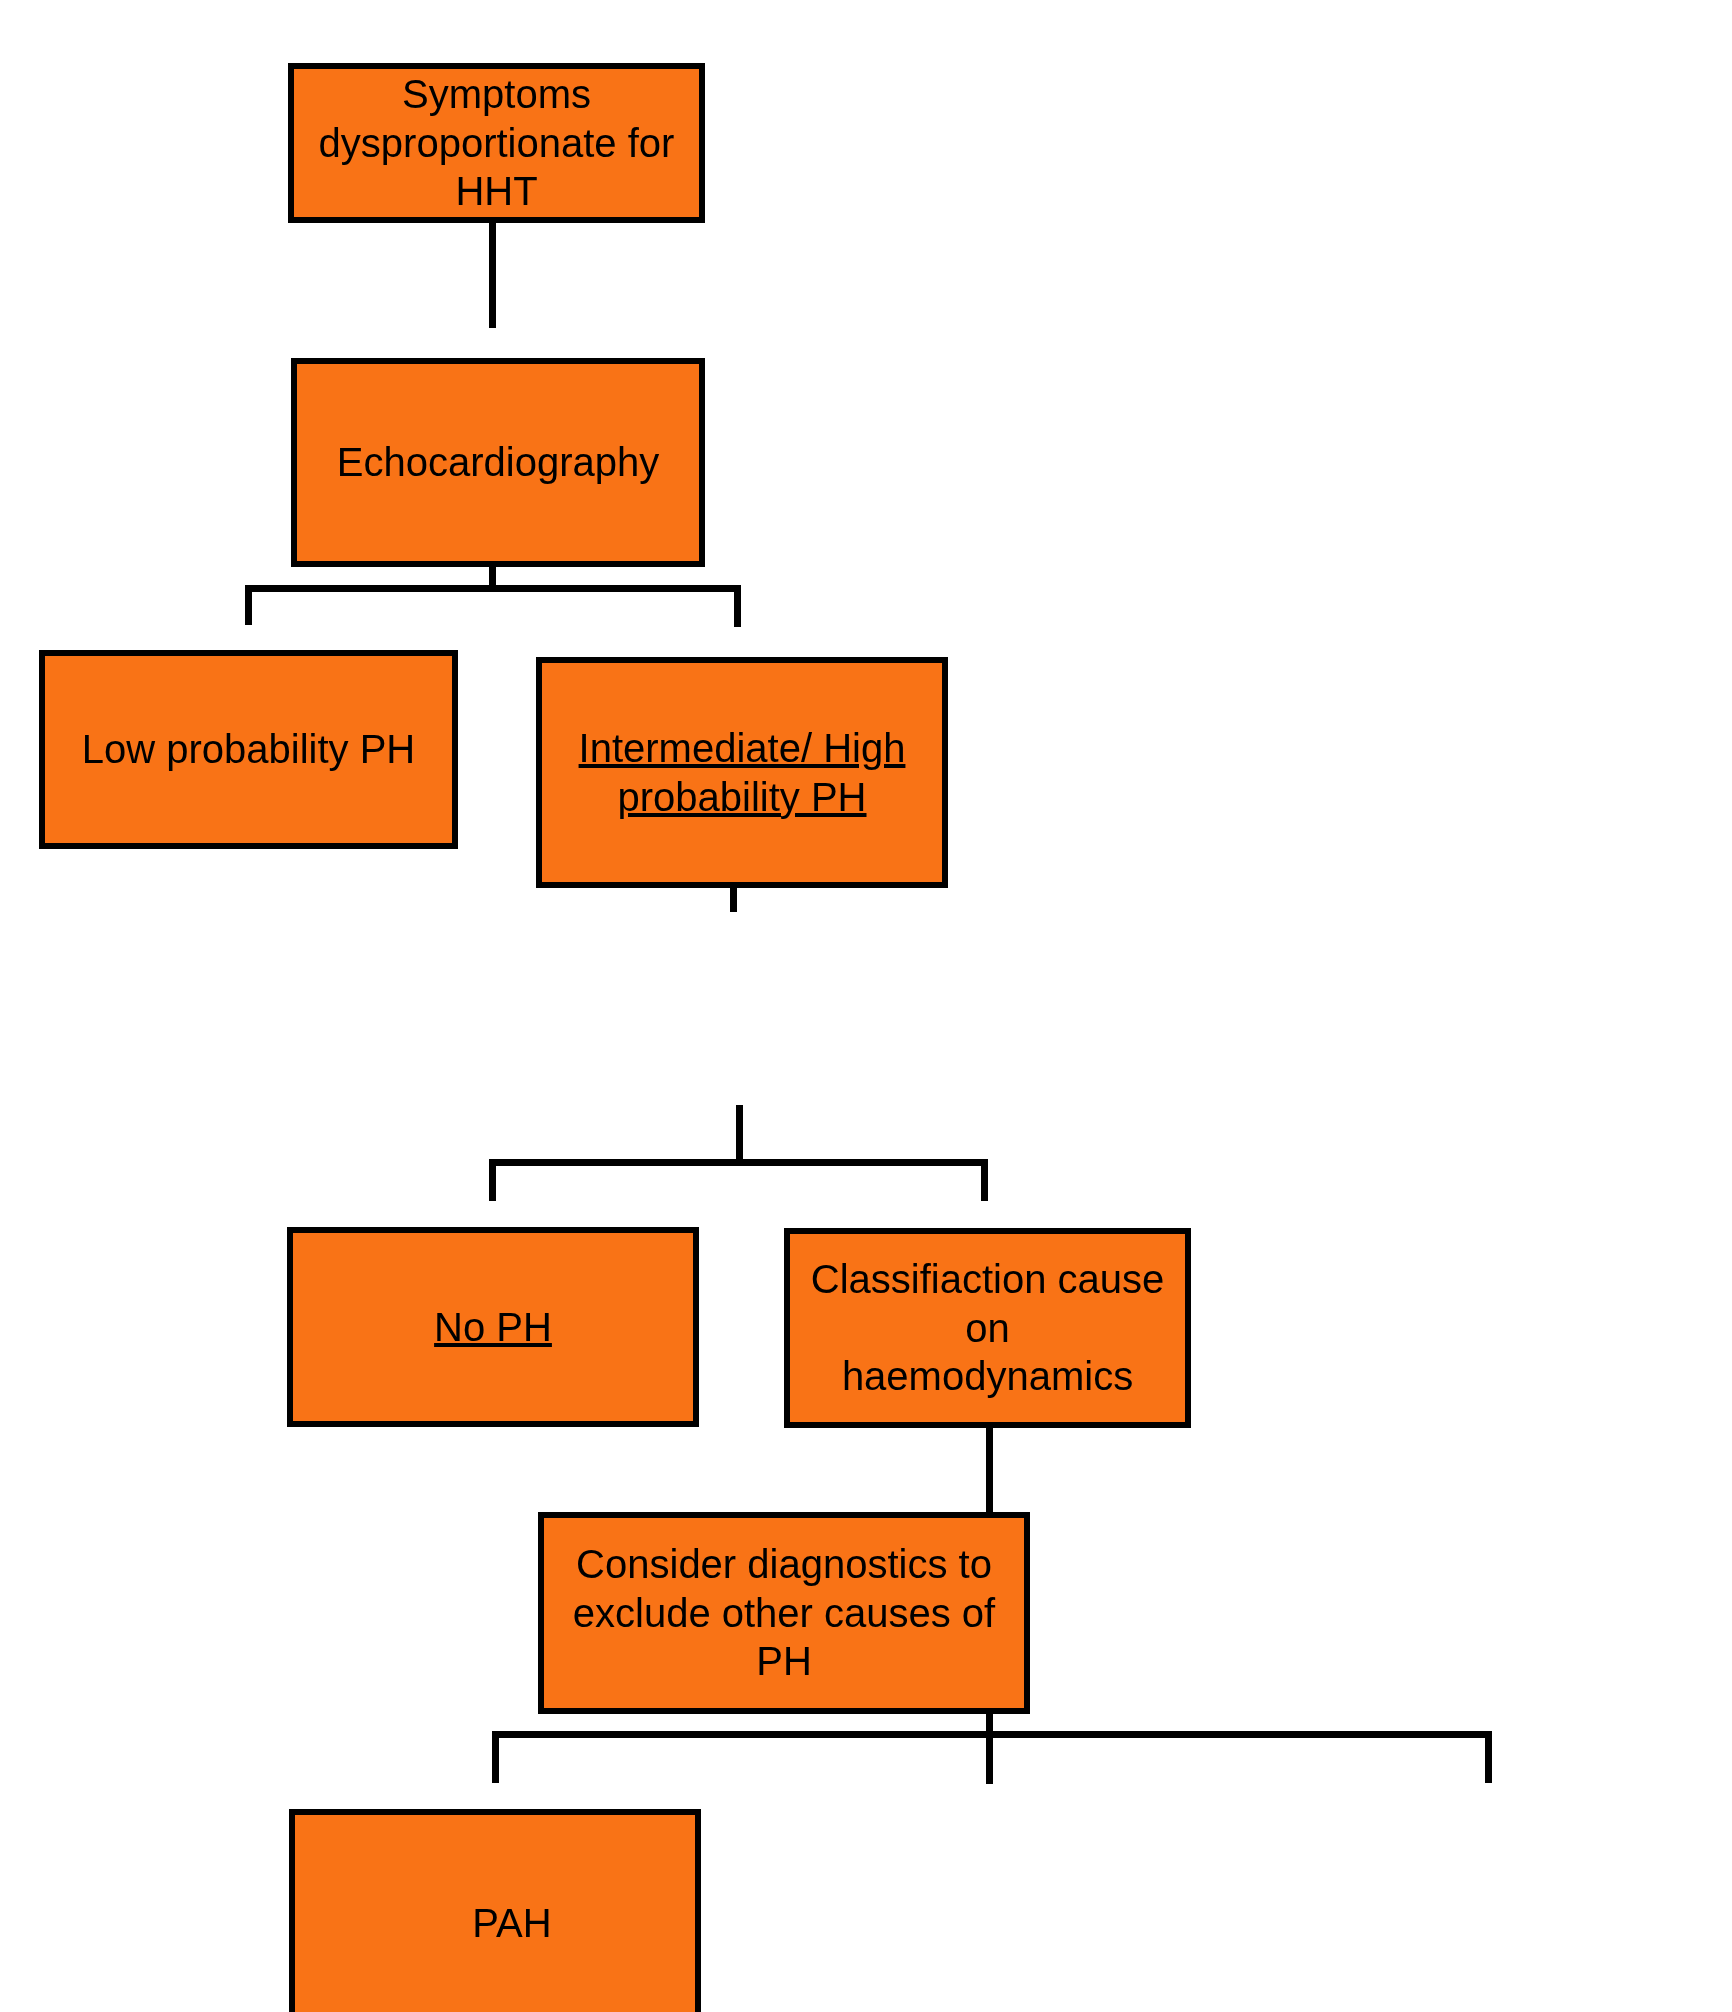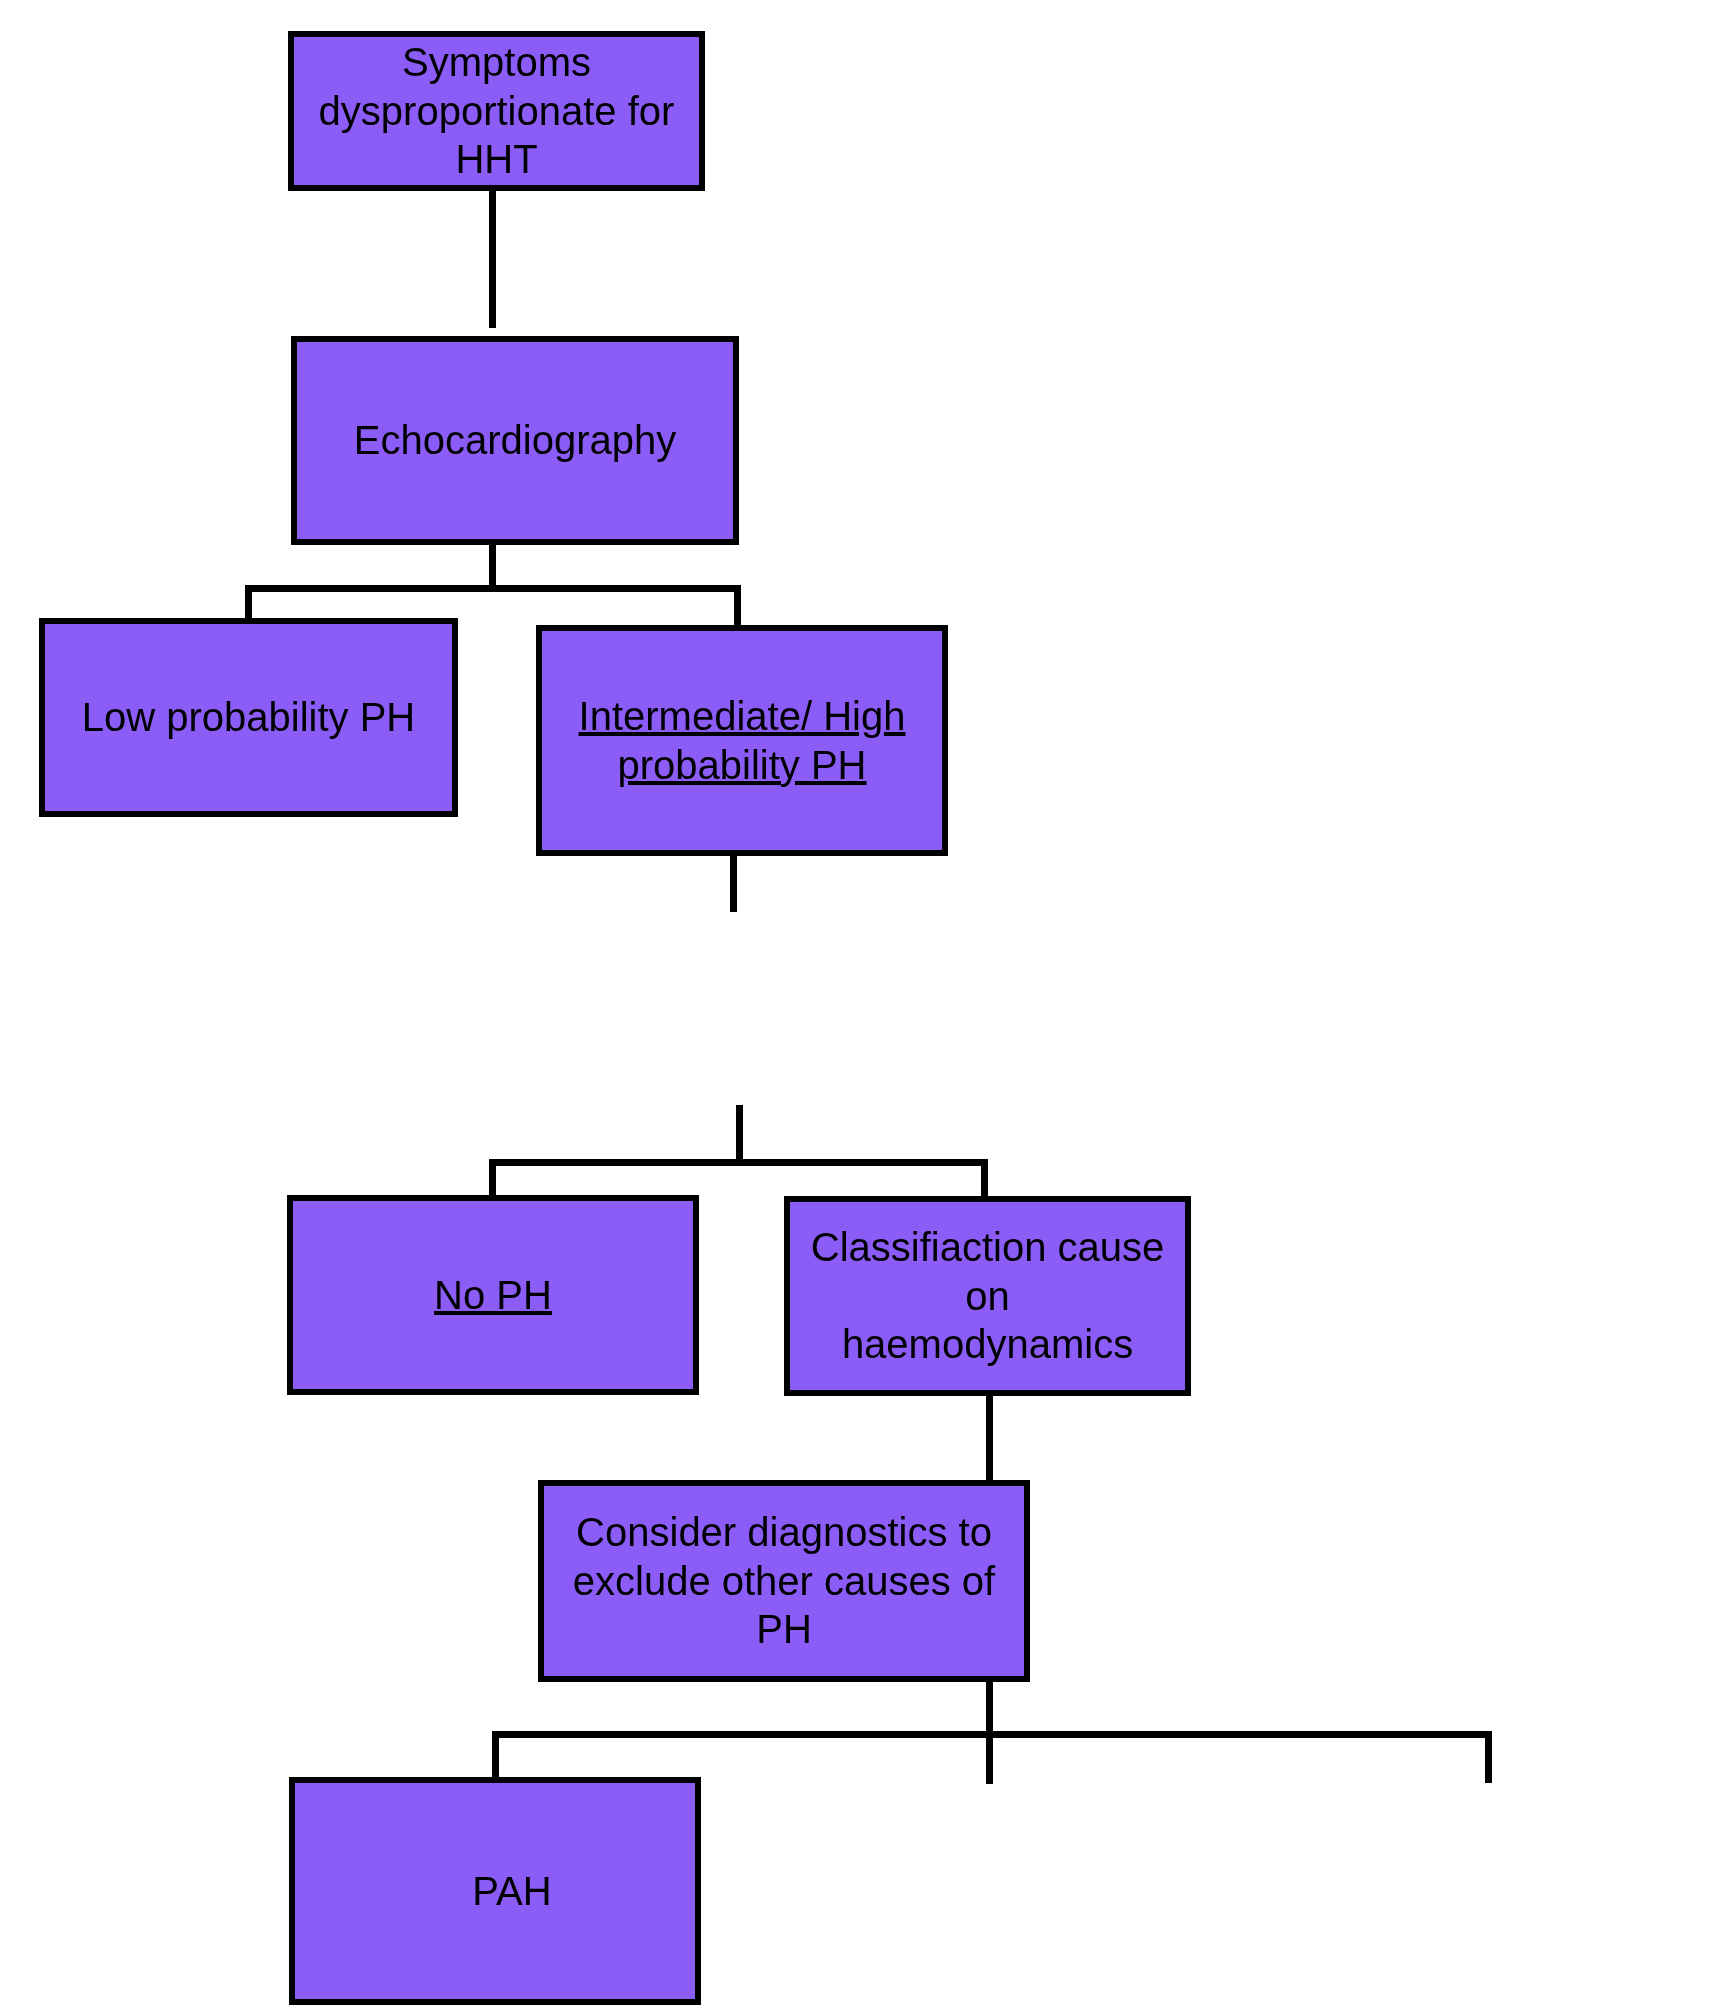--- a/index.html
+++ b/index.html
@@ -14,27 +14,28 @@
   #canvas {
     position: relative;
     width: 1732px;
     height: 2012px;
     background: #ffffff;
     overflow: hidden;
   }
   .node {
     position: absolute;
     box-sizing: border-box;
-    background: #8b5cf6;
+    background: #f97316;
     border: 6px solid #000000;
     display: flex;
     align-items: center;
     justify-content: center;
     text-align: center;
     z-index: 5;
+    margin-top: 32px;
   }
   .node .label {
     display: block;
     width: 100%;
     padding: 0 4px;
     font-size: 40px;
     line-height: 1.22;
     color: #000000;
     white-space: pre-line;
     font-family: "Liberation Sans", sans-serif;
@@ -81,21 +82,21 @@
   <div class="conn" style="left:986px; top:1731px; width:7px; height:52px;"></div>
 
   <div class="conn" style="left:1485px; top:1731px; width:7px; height:52px;"></div>
 
   <div class="node" style="left:288px; top:31px; width:417px; height:160px;">
     <span class="label">Symptoms
 dysproportionate for
 HHT</span>
   </div>
 
-  <div class="node" style="left:291px; top:336px; width:448px; height:209px;">
+  <div class="node" style="left:291px; top:326px; width:414px; height:209px;">
     <span class="label">Echocardiography</span>
   </div>
 
   <div class="node" style="left:39px; top:618px; width:419px; height:199px;">
     <span class="label">Low probability PH</span>
   </div>
 
   <div class="node" style="left:536px; top:625px; width:412px; height:231px;text-decoration:underline;">
     <span class="label">Intermediate/ High
 probability PH</span>

